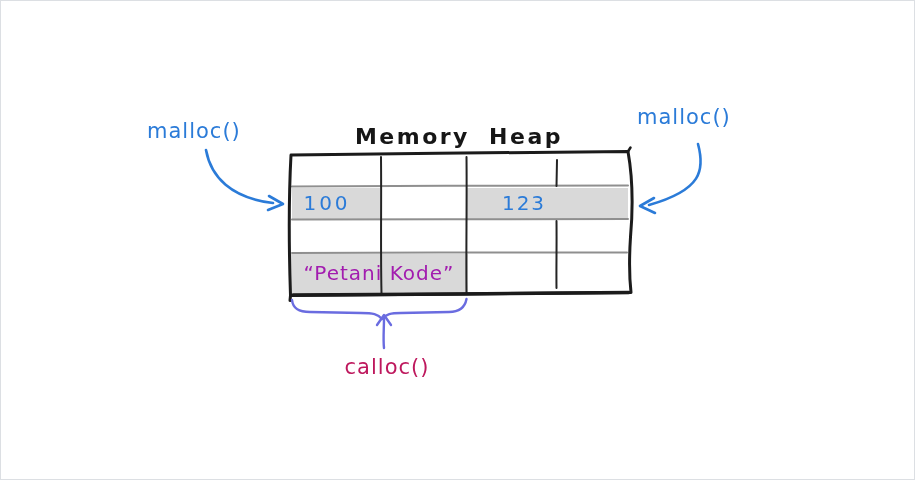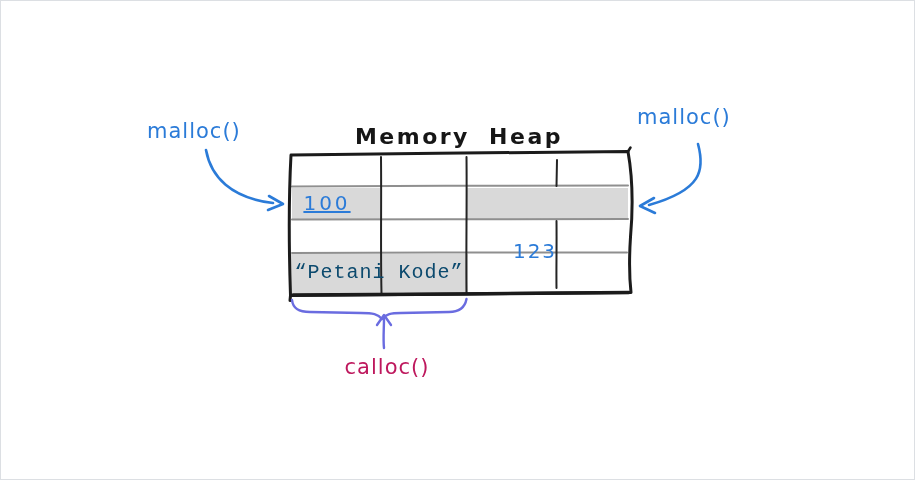--- a/index.html
+++ b/index.html
@@ -20,24 +20,24 @@
     font-size:22px;font-weight:700;color:#161616;
     letter-spacing:2.5px;word-spacing:9px;margin-top:9px;
   }
   .malloc-left{left:146px;top:118px;font-size:21px;color:#2b7bd8;letter-spacing:1px;}
   .malloc-right{left:636px;top:104px;font-size:21px;color:#2b7bd8;letter-spacing:1px;}
   .calloc{left:328px;top:354px;width:116px;text-align:center;font-size:21px;color:#be185d;letter-spacing:1px;}
   .cell{
     position:absolute;display:flex;align-items:center;justify-content:center;
     font-size:20px;
   }
-  .cell-100{left:290px;top:186px;width:72px;height:32px;color:#2b7bd8;letter-spacing:3px;text-decoration:underline;}
+  .cell-100{left:290px;top:186px;width:72px;height:32px;color:#2b7bd8;letter-spacing:3px;}
   .cell-null{left:381px;top:186px;width:84px;height:32px;color:#8e99a8;font-size:19px;letter-spacing:1.5px;}
-  .cell-123{left:454px;top:186px;width:160px;height:32px;color:#2b7bd8;letter-spacing:2px;margin-top:48px;}
-  .cell-string{left:287px;top:251px;width:182px;height:41px;color:#0c4a6e;letter-spacing:1px;font-family:Liberation Mono, monospace;}
+  .cell-123{left:443px;top:186px;width:160px;height:32px;color:#2b7bd8;letter-spacing:2px;}
+  .cell-string{left:287px;top:251px;width:182px;height:41px;color:#a21caf;letter-spacing:1px;}
   svg{display:block;}
 </style>
 </head>
 <body>
 
 <div class="canvas">
 
   <svg class="layer" width="915" height="480" viewBox="0 0 915 480">
 
     <g>

